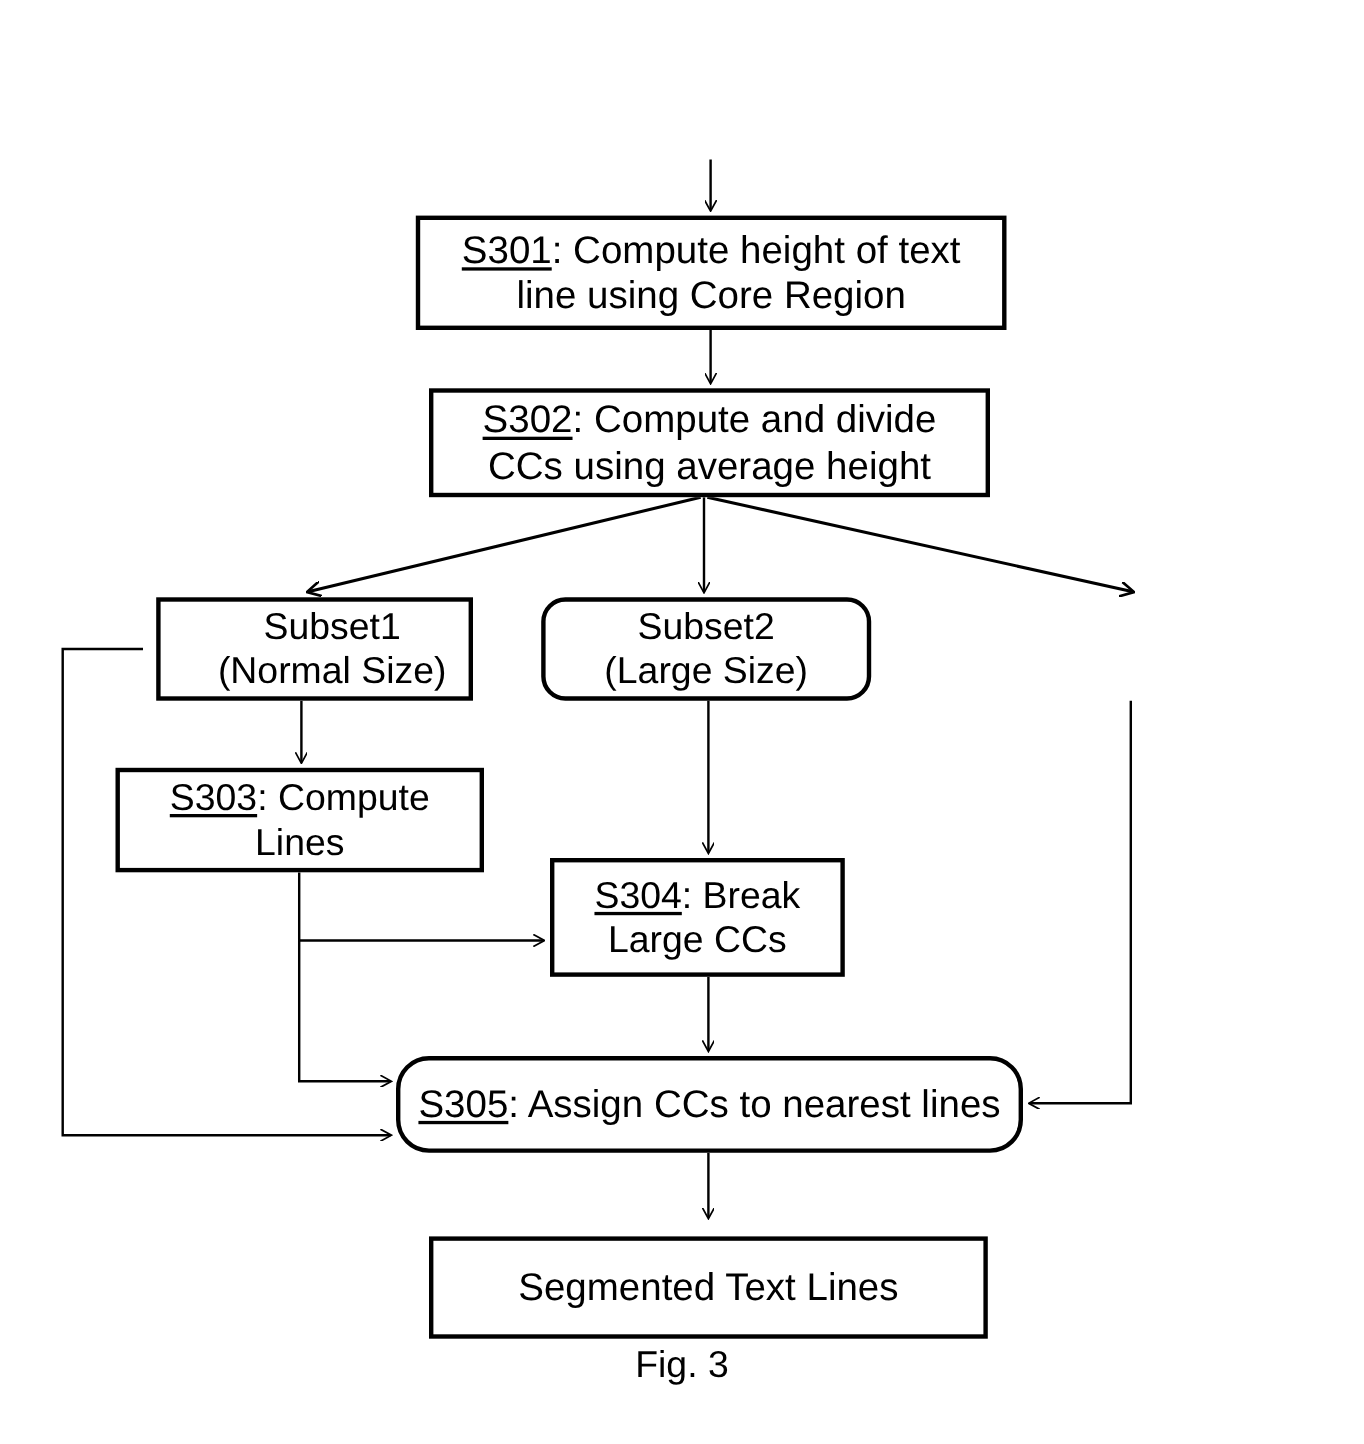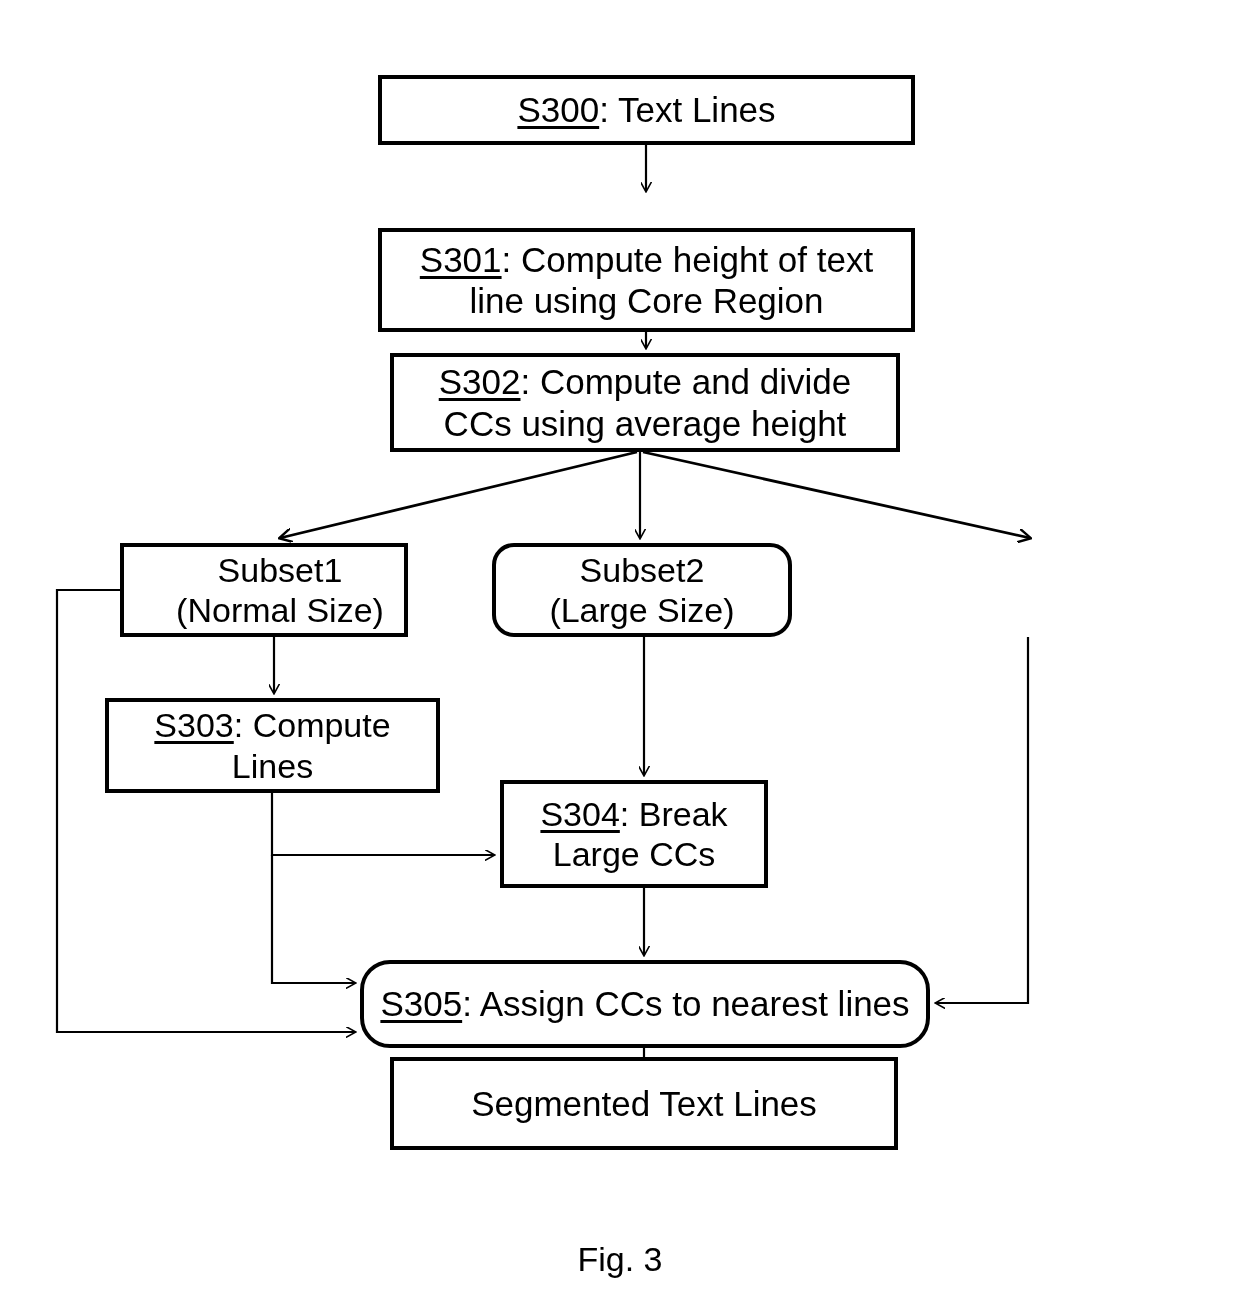--- a/index.html
+++ b/index.html
@@ -41,40 +41,39 @@
 
   
   .code {
     text-decoration: underline;
     text-decoration-thickness: 3px;
     text-underline-offset: 4px;
   }
 
   
   #node-s300      { left:378px; top:75px;   width:537px; height:70px;  }
-  #node-s301      { left:378px; top:196px;  width:537px; height:104px;margin-top:32px; }
+  #node-s301      { left:378px; top:196px;  width:537px; height:104px; }
   #node-s302      { left:390px; top:353px;  width:510px; height:99px;  }
-  #node-subset1   { left:120px; top:543px;  width:288px; height:94px;padding-left:32px;  }
+  #node-subset1   { left:142px; top:543px;  width:288px; height:94px;padding-left:32px;  }
   #node-subset2   { left:492px; top:543px;  width:300px; height:94px;border-radius:22px;  }
   #node-subset3   { left:882px; top:543px;  width:294px; height:94px;  }
   #node-s303      { left:105px; top:698px;  width:335px; height:95px;  }
   #node-s304      { left:500px; top:780px;  width:268px; height:108px; }
   #node-s305      { left:360px; top:960px;  width:570px; height:88px;border-radius:30px;  }
-  #node-output    { left:390px; top:1057px; width:508px; height:93px;  }
+  #node-output    { left:390px; top:1124px; width:508px; height:93px;  }
 
   
   #figure-caption {
     position: absolute;
     left: 0;
     top: 1222px;
     width: 1240px;
     text-align: center;
     font-size: 34px;
     color: #000000;
-    margin-top: 18px;
   }
 
   
   #connectors {
     position: absolute;
     left: 0;
     top: 0;
     width: 1240px;
     height: 1313px;
     z-index: 1;
@@ -123,23 +122,20 @@
       <path d="M 130 590 L 57 590 L 57 1032 L 355 1032" marker-end="url(#ah)"></path>
 
       <path d="M 644 888 L 644 955" marker-end="url(#ah)"></path>
 
       <path d="M 1028 637 L 1028 1003 L 936 1003" marker-end="url(#ah)"></path>
 
       <path d="M 644 1048 L 644 1107" marker-end="url(#ah)"></path>
     </g>
   </svg>
 
-  <div class="node node-lg" id="node-s300">
-    <span class="txt"><span class="code">S300</span><span>: </span><span>Text Lines</span></span>
-  </div>
 
   <div class="node node-lg" id="node-s301">
     <span class="txt"><span class="code">S301</span><span>: </span><span>Compute height of text
 line using Core Region</span></span>
   </div>
 
   <div class="node node-lg" id="node-s302">
     <span class="txt"><span class="code">S302</span><span>: </span><span>Compute and divide
 CCs using average height</span></span>
   </div>

